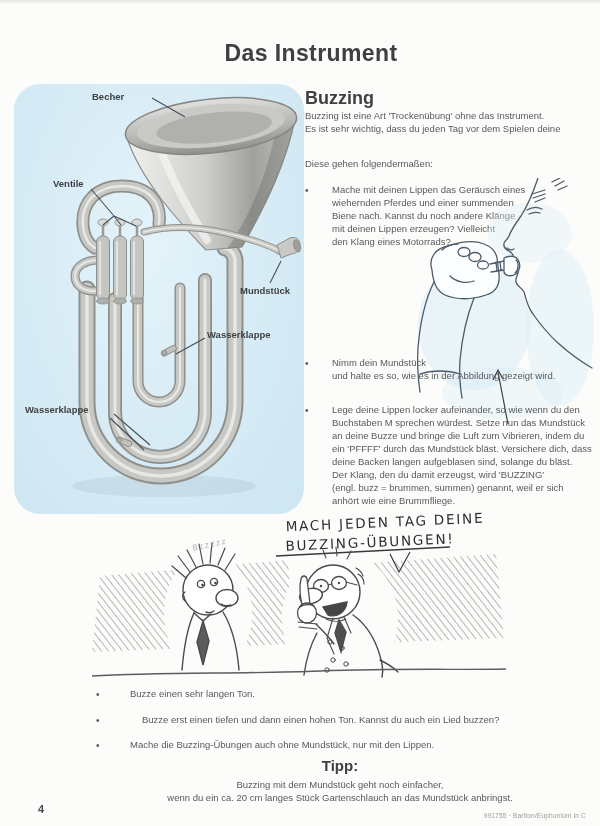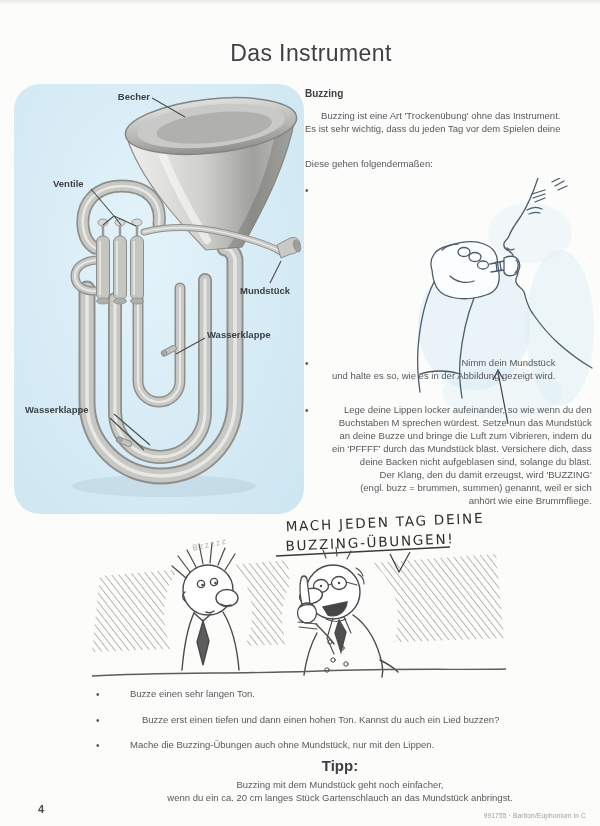--- a/index.html
+++ b/index.html
@@ -10,30 +10,30 @@
     font-family:"Liberation Sans", sans-serif;
     color:#58595b;
   }
   .page::before{
     content:""; position:absolute; left:0; top:0; right:0; height:4px;
     background:linear-gradient(#dcdcda, rgba(255,255,255,0)); opacity:.7;
   }
   .abs { position:absolute; }
   .title {
     left:22px; top:40px; width:578px; text-align:center;
-    font-size:23px; font-weight:normal; color:#3f4043; letter-spacing:.4px;
+    font-size:23px; font-weight:bold; color:#3f4043; letter-spacing:.4px;
   }
   .panel {
     left:14px; top:84px; width:290px; height:430px; border-radius:26px;
     background:radial-gradient(ellipse at 45% 38%, #e4f3fa 0%, #d6ebf5 55%, #cde6f1 100%);
   }
   .figlabel { font-size:9.5px; font-weight:bold; color:#3c4245; white-space:nowrap; }
-  .h2 { font-size:10px; font-weight:bold; color:#3f4043; }
+  .h2 { font-size:18px; font-weight:bold; color:#3f4043; }
   .body-text { font-size:9.5px; line-height:13px; color:#58595b; }
-  .body-text div { white-space:nowrap;text-align:right; }
+  .body-text div { white-space:nowrap; }
   .dot { font-size:10px; color:#565656; line-height:13px; }
   .speech {
     font-family:"DejaVu Sans", sans-serif; font-size:13.5px; letter-spacing:1.8px;
     color:#2e2e2e; transform:rotate(-2.5deg); text-align:center;
   }
   .buzz-scribble {
     font-family:"DejaVu Sans", sans-serif; font-size:8px; letter-spacing:1.5px;
     color:#9a9a9a; transform:rotate(-12deg); opacity:.75;
   }
   .tipp-wrap { left:75px; width:530px; text-align:center; }
@@ -156,37 +156,44 @@
 
       <g stroke="#4a4f52" stroke-width="1.1" fill="none">
         <path d="M138,14 L171,33"></path>
         <path d="M77,105 L100,132 M100,132 L89,141 M100,132 L107,141 M100,132 L122,142"></path>
         <path d="M256,199 L267,177"></path>
         <path d="M191,254 L162,270"></path>
         <path d="M100,330 L136,361 M96,334 L130,366"></path>
       </g>
     </svg>
 
-    <div class="abs figlabel" style="left:70px;top:7px;width:66px;text-align:right">Becher</div>
+    <div class="abs figlabel" style="left:78px;top:7px;width:66px;text-align:left">Becher</div>
     <div class="abs figlabel" style="left:39px;top:94px">Ventile</div>
     <div class="abs figlabel" style="left:226px;top:201px">Mundstück</div>
     <div class="abs figlabel" style="left:193px;top:245px">Wasserklappe</div>
     <div class="abs figlabel" style="left:11px;top:320px">Wasserklappe</div>
   </div>
 
   <div class="abs h2" style="left:305px;top:88px">Buzzing</div>
 
   <div class="abs body-text" style="left:305px;top:109px">
       <div>Buzzing ist eine Art 'Trockenübung' ohne das Instrument.</div>
       <div>Es ist sehr wichtig, dass du jeden Tag vor dem Spielen deine</div>
     </div>
 
   <div class="abs body-text" style="left:305px;top:157px">Diese gehen folgendermaßen:</div>
 
   <div class="abs dot" style="left:305px;top:184px">•</div>
+  <div class="abs body-text" style="left:332px;top:183px">
+      <div>Mache mit deinen Lippen das Geräusch eines</div>
+      <div>wiehernden Pferdes und einer summenden</div>
+      <div>Biene nach. Kannst du noch andere Klänge</div>
+      <div>mit deinen Lippen erzeugen? Vielleicht</div>
+      <div>den Klang eines Motorrads?</div>
+    </div>
 
   <svg class="abs" style="left:412px;top:178px" width="185" height="250" viewBox="0 0 185 250">
     <ellipse cx="62" cy="148" rx="56" ry="64" fill="#d5eaf5" opacity="0.5"></ellipse>
     <ellipse cx="148" cy="150" rx="34" ry="78" fill="#d5eaf5" opacity="0.4"></ellipse>
     <ellipse cx="118" cy="55" rx="42" ry="30" fill="#e0f0f8" opacity="0.38"></ellipse>
     <ellipse cx="90" cy="215" rx="60" ry="26" fill="#d5eaf5" opacity="0.3"></ellipse>
 
     <g stroke="#4b5c6b" stroke-width="1.3" fill="none" stroke-linecap="round">
 
       <path d="M126,0 C121,15 116,27 109,38 C104,45 99,52 97,58 C94,65 91,62 92,68 C93,73 99,72 101,77 C102,81 100,84 101,87 C102,91 106,90 106,94 C106,98 103,100 104,104 C105,109 110,109 112,114 C114,120 115,128 121,136 C128,146 136,156 146,165 C157,175 168,183 180,190"></path>
@@ -227,21 +234,21 @@
       <div>Nimm dein Mundstück</div>
       <div>und halte es so, wie es in der Abbildung gezeigt wird.</div>
     </div>
 
   <div class="abs dot" style="left:305px;top:404px">•</div>
   <div class="abs body-text" style="left:332px;top:403px">
       <div>Lege deine Lippen locker aufeinander, so wie wenn du den</div>
       <div>Buchstaben M sprechen würdest. Setze nun das Mundstück</div>
       <div>an deine Buzze und bringe die Luft zum Vibrieren, indem du</div>
       <div>ein 'PFFFF' durch das Mundstück bläst. Versichere dich, dass</div>
-      <div>deine Backen nicht aufgeblasen sind, solange du bläst.</div>
+      <div>deine Backen langen aufgeblasen sind, solange du bläst.</div>
       <div>Der Klang, den du damit erzeugst, wird 'BUZZING'</div>
       <div>(engl. buzz = brummen, summen) genannt, weil er sich</div>
       <div>anhört wie eine Brummfliege.</div>
     </div>
 
   <svg class="abs" style="left:90px;top:512px" width="420" height="180" viewBox="0 0 420 180">
     <defs>
       <pattern id="hatch" width="5.5" height="5.5" patternUnits="userSpaceOnUse" patternTransform="rotate(-38)">
         <line x1="0" y1="0" x2="0" y2="5.5" stroke="#8f8f8f" stroke-width="1.4"></line>
       </pattern>

